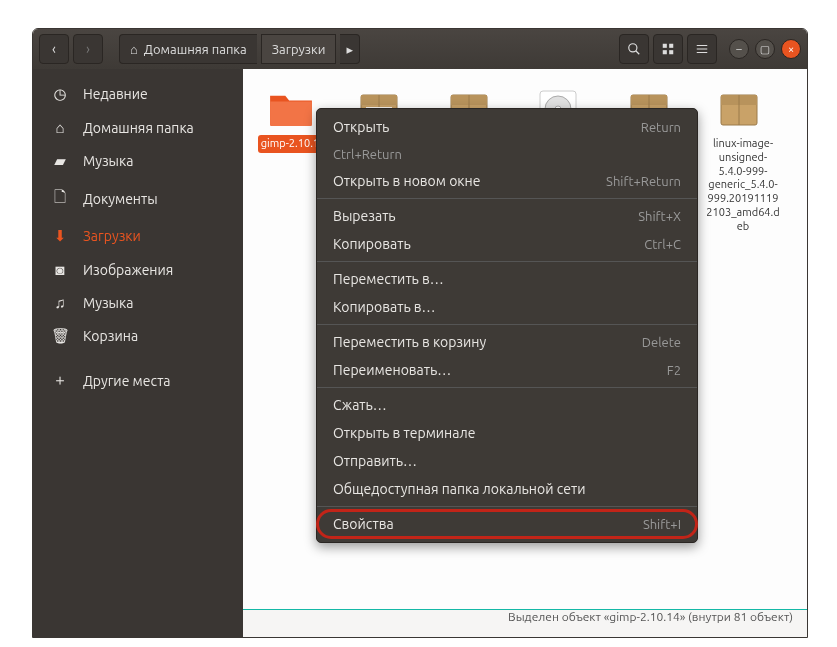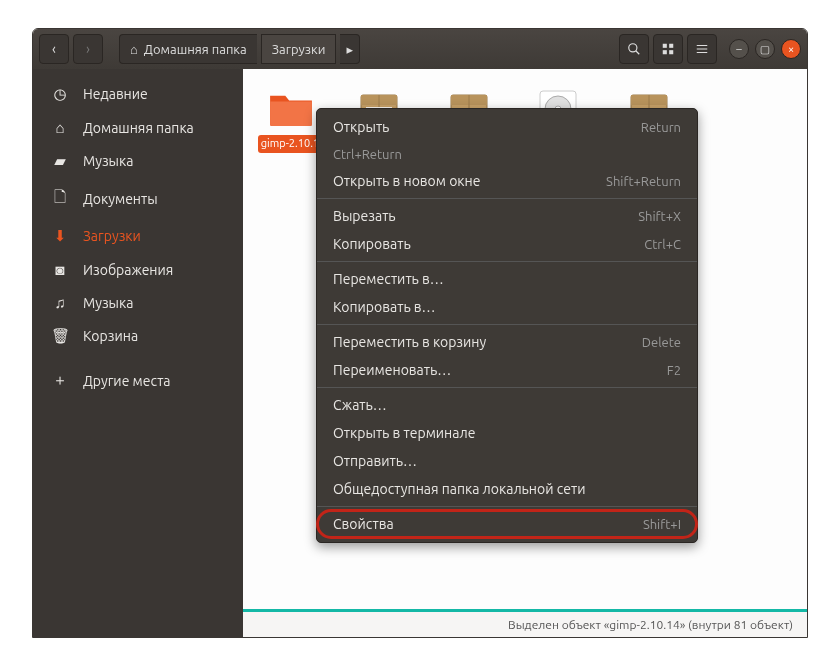--- a/index.html
+++ b/index.html
@@ -21,21 +21,21 @@
 .sidebar { width: 210px; background: #3a3633; display: flex; flex-direction: column; padding: 8px 0; }
 .side-item { display: flex; align-items: center; gap: 14px; padding: 8px 18px; color: #e8e6e3; font-size: 14px; cursor: pointer; }
 .side-item.active { color: #e95420; }
 .side-item .icon { width: 18px; text-align: center; font-size: 15px; }
 .content { flex: 1; background: #fdfdfd; position: relative; display: flex; flex-direction: column; }
 .files { flex: 1; display: flex; flex-wrap: wrap; align-content: flex-start; padding: 18px 10px; gap: 18px 10px; }
 .file { width: 80px; display: flex; flex-direction: column; align-items: center; cursor: pointer; }
 .file .ic { width: 50px; height: 44px; display: flex; align-items: center; justify-content: flex-start; }
 .file .label { font-size: 11px; text-align: center; color: #333; margin-top: 4px; padding: 2px 3px; border-radius: 3px; line-height: 1.25; word-break: break-word; }
 .file.selected .label { background: #e95420; color: #fff; }
-.statusbar { height: 28px; border-top: 3px solid #14b8a6; background: #f6f5f4; display: flex; align-items: center; justify-content: flex-end; padding: 0 14px; font-size: 12px; color: #555; }
+.statusbar { height: 28px; border-top: 1px solid #14b8a6; background: #f6f5f4; display: flex; align-items: flex-start; justify-content: flex-end; padding: 0 14px; font-size: 12px; color: #555; }
 
 .ctx { position: absolute; left: 316px; top: 108px; width: 382px; background: #3e3a36; border: 1px solid #2a2623; border-radius: 5px; box-shadow: 0 4px 12px rgba(0,0,0,.4); padding: 4px 0; z-index: 5; }
 .ctx-item { display: flex; justify-content: space-between; align-items: center; padding: 6px 16px; color: #e8e6e3; font-size: 14px; cursor: pointer; }
 .ctx-item .short { color: #999; font-size: 13px; text-align: center; }
 .ctx-sep { height: 1px; background: #555; margin: 3px 0; }
 .ctx-item.highlight { outline: 3px solid #c22418; outline-offset: -2px; border-radius: 14px; }
 
 .folder-svg { width: 46px; height: 38px; }
 .pkg-svg { width: 42px; height: 40px; }
 .disc-svg { width: 40px; height: 40px; }
@@ -171,20 +171,30 @@
           <div class="file">
             <div class="ic">
               <svg class="pkg-svg" viewBox="0 0 42 40">
                 <rect x="3" y="6" width="36" height="30" rx="2" fill="#c9a268" stroke="#9a7a4a"></rect>
                 <rect x="3" y="6" width="36" height="10" fill="#b8935c"></rect>
                 <line x1="21" y1="6" x2="21" y2="36" stroke="#9a7a4a"></line>
               </svg>
             </div>
             <div class="label">vivaldi.deb</div>
           </div>
+          <div class="file">
+            <div class="ic">
+              <svg class="pkg-svg" viewBox="0 0 42 40">
+                <rect x="3" y="6" width="36" height="30" rx="2" fill="#c9a268" stroke="#9a7a4a"></rect>
+                <rect x="3" y="6" width="36" height="10" fill="#b8935c"></rect>
+                <line x1="21" y1="6" x2="21" y2="36" stroke="#9a7a4a"></line>
+              </svg>
+            </div>
+            <div class="label">linux-image-unsigned-5.4.0-999-generic_5.4.0-999.201911192103_amd64.deb</div>
+          </div>
         </div>
       <div class="statusbar">
         <span>Выделен объект «gimp-2.10.14»  (внутри 81 объект)</span>
       </div>
     </div>
   </div>
 </div>
 
 <div class="ctx" id="ctx">
     <div class="ctx-item">

